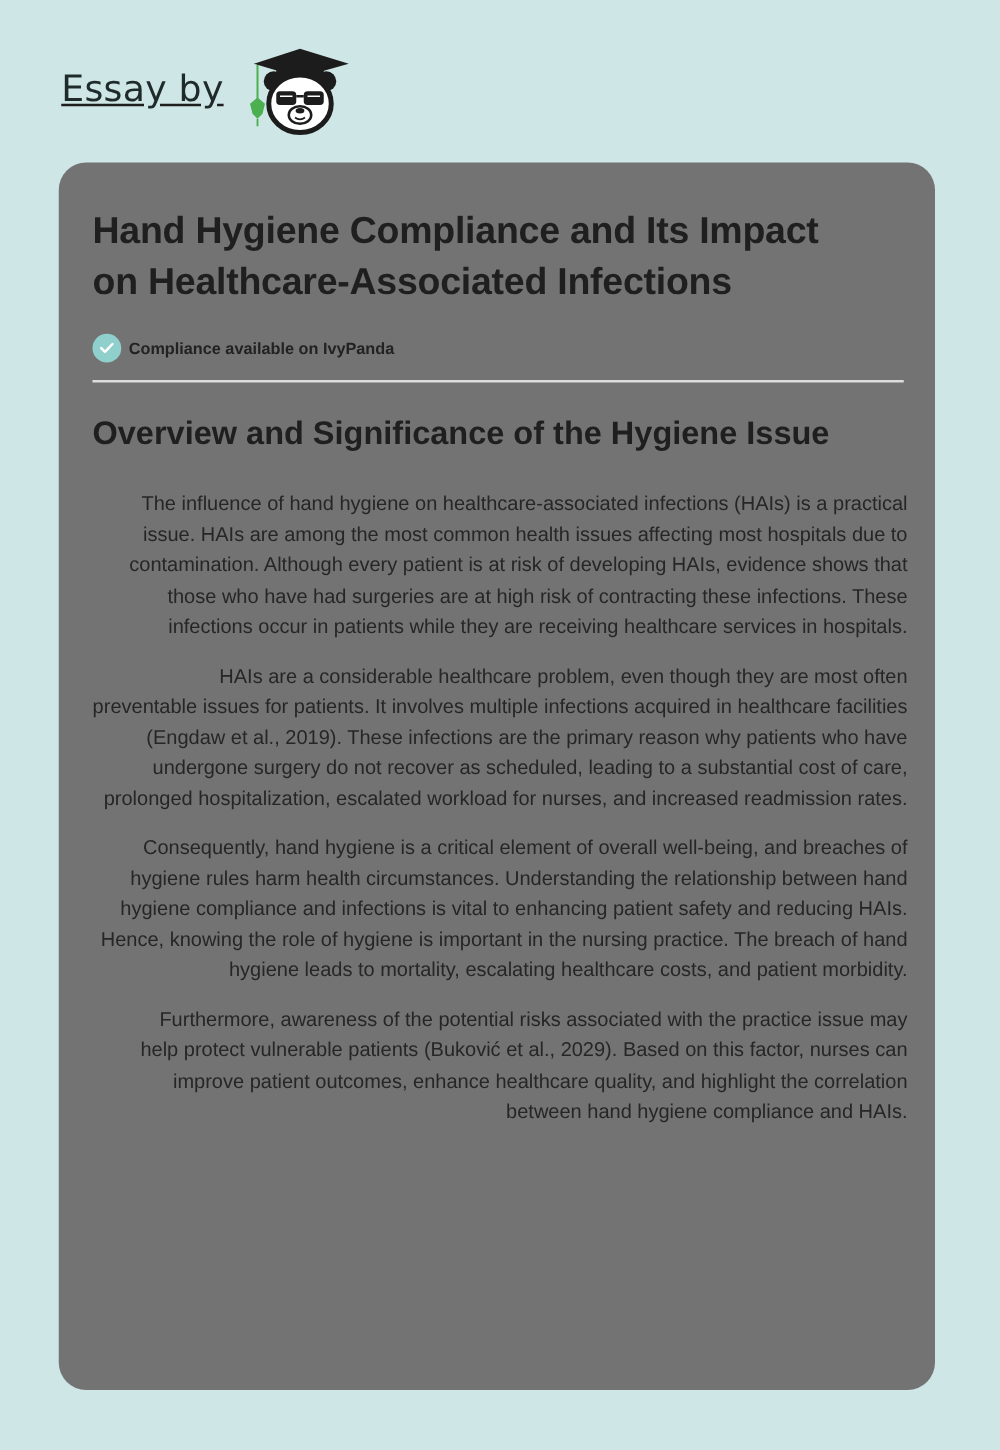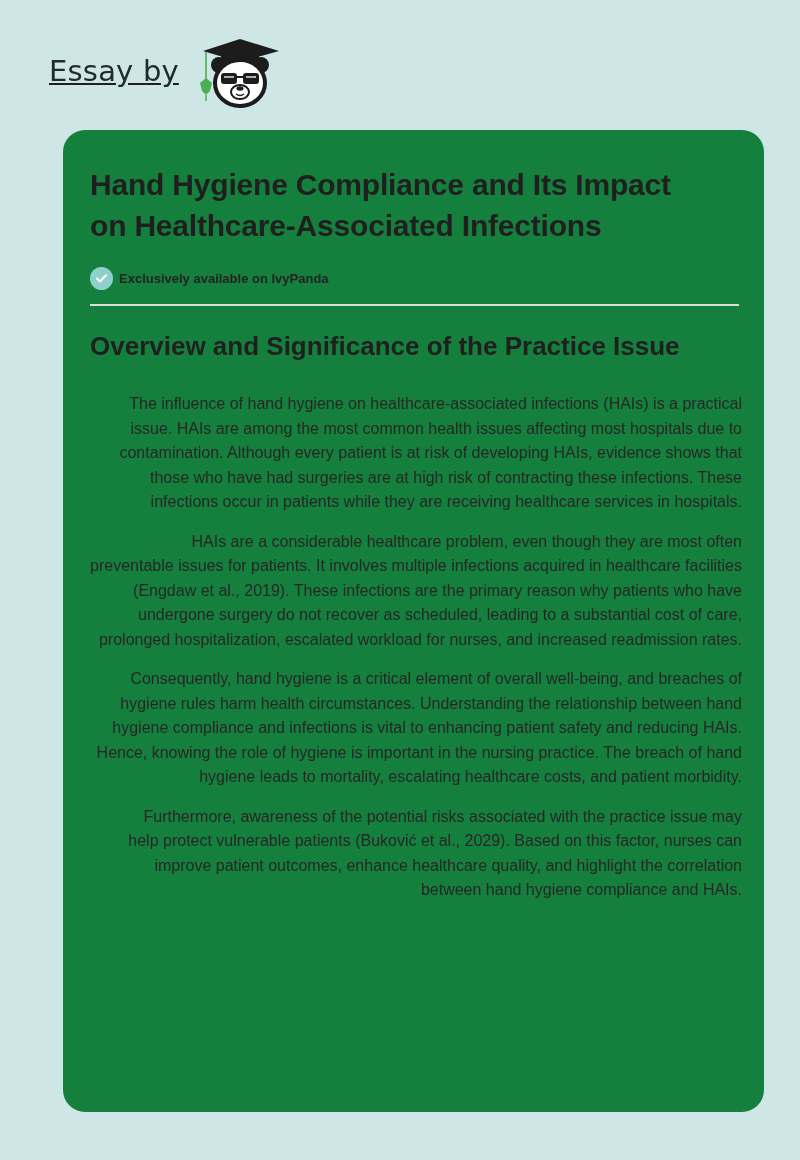--- a/index.html
+++ b/index.html
@@ -55,25 +55,24 @@
       position: relative;
       top: -4px;
       margin-left: 1px;
     }
     .card {
       position: absolute;
       left: 47px;
       top: 130px;
       width: 701px;
       height: 982px;
-      background: #15803d;
+      background: #737373;
       border-radius: 22px;
       box-sizing: border-box;
       padding: 34px 25px 0 27px;
-      margin-left: 16px;
     }
     .title {
       margin: 0;
       font-size: 30px;
       line-height: 41px;
       font-weight: bold;
       color: #1f1f1f;
       letter-spacing: -0.2px;
       width: 600px;
     }
@@ -160,27 +159,27 @@
 
 <main class="card">
   <h1 class="title">Hand Hygiene Compliance and Its Impact on Healthcare-Associated Infections</h1>
 
   <div class="exclusive">
     <span class="check-badge">
       <svg width="11" height="9" viewBox="0 0 11 9" xmlns="http://www.w3.org/2000/svg">
         <path d="M1,4.5 L4,7.5 L10,1.2" fill="none" stroke="#ffffff" stroke-width="2" stroke-linecap="round" stroke-linejoin="round"></path>
       </svg>
     </span>
-    <span class="exclusive-text">Exclusively available on IvyPanda</span>
+    <span class="exclusive-text">Compliance available on IvyPanda</span>
   </div>
 
   <div class="divider"></div>
 
   <section>
-    <h2 class="section-heading">Overview and Significance of the Practice Issue</h2>
+    <h2 class="section-heading">Overview and Significance of the Hygiene Issue</h2>
     <div class="body-text">
       <p class="para">The influence of hand hygiene on healthcare-associated infections (HAIs) is a practical issue. HAIs are among the most common health issues affecting most hospitals due to contamination. Although every patient is at risk of developing HAIs, evidence shows that those who have had surgeries are at high risk of contracting these infections. These infections occur in patients while they are receiving healthcare services in hospitals.</p>
       <p class="para">HAIs are a considerable healthcare problem, even though they are most often preventable issues for patients. It involves multiple infections acquired in healthcare facilities (Engdaw et al., 2019). These infections are the primary reason why patients who have undergone surgery do not recover as scheduled, leading to a substantial cost of care, prolonged hospitalization, escalated workload for nurses, and increased readmission rates.</p>
       <p class="para">Consequently, hand hygiene is a critical element of overall well-being, and breaches of hygiene rules harm health circumstances. Understanding the relationship between hand hygiene compliance and infections is vital to enhancing patient safety and reducing HAIs. Hence, knowing the role of hygiene is important in the nursing practice. The breach of hand hygiene leads to mortality, escalating healthcare costs, and patient morbidity.</p>
       <p class="para">Furthermore, awareness of the potential risks associated with the practice issue may help protect vulnerable patients (Buković et al., 2029). Based on this factor, nurses can improve patient outcomes, enhance healthcare quality, and highlight the correlation between hand hygiene compliance and HAIs.</p>
     </div>
   </section>
 </main>
 
 </body></html>

